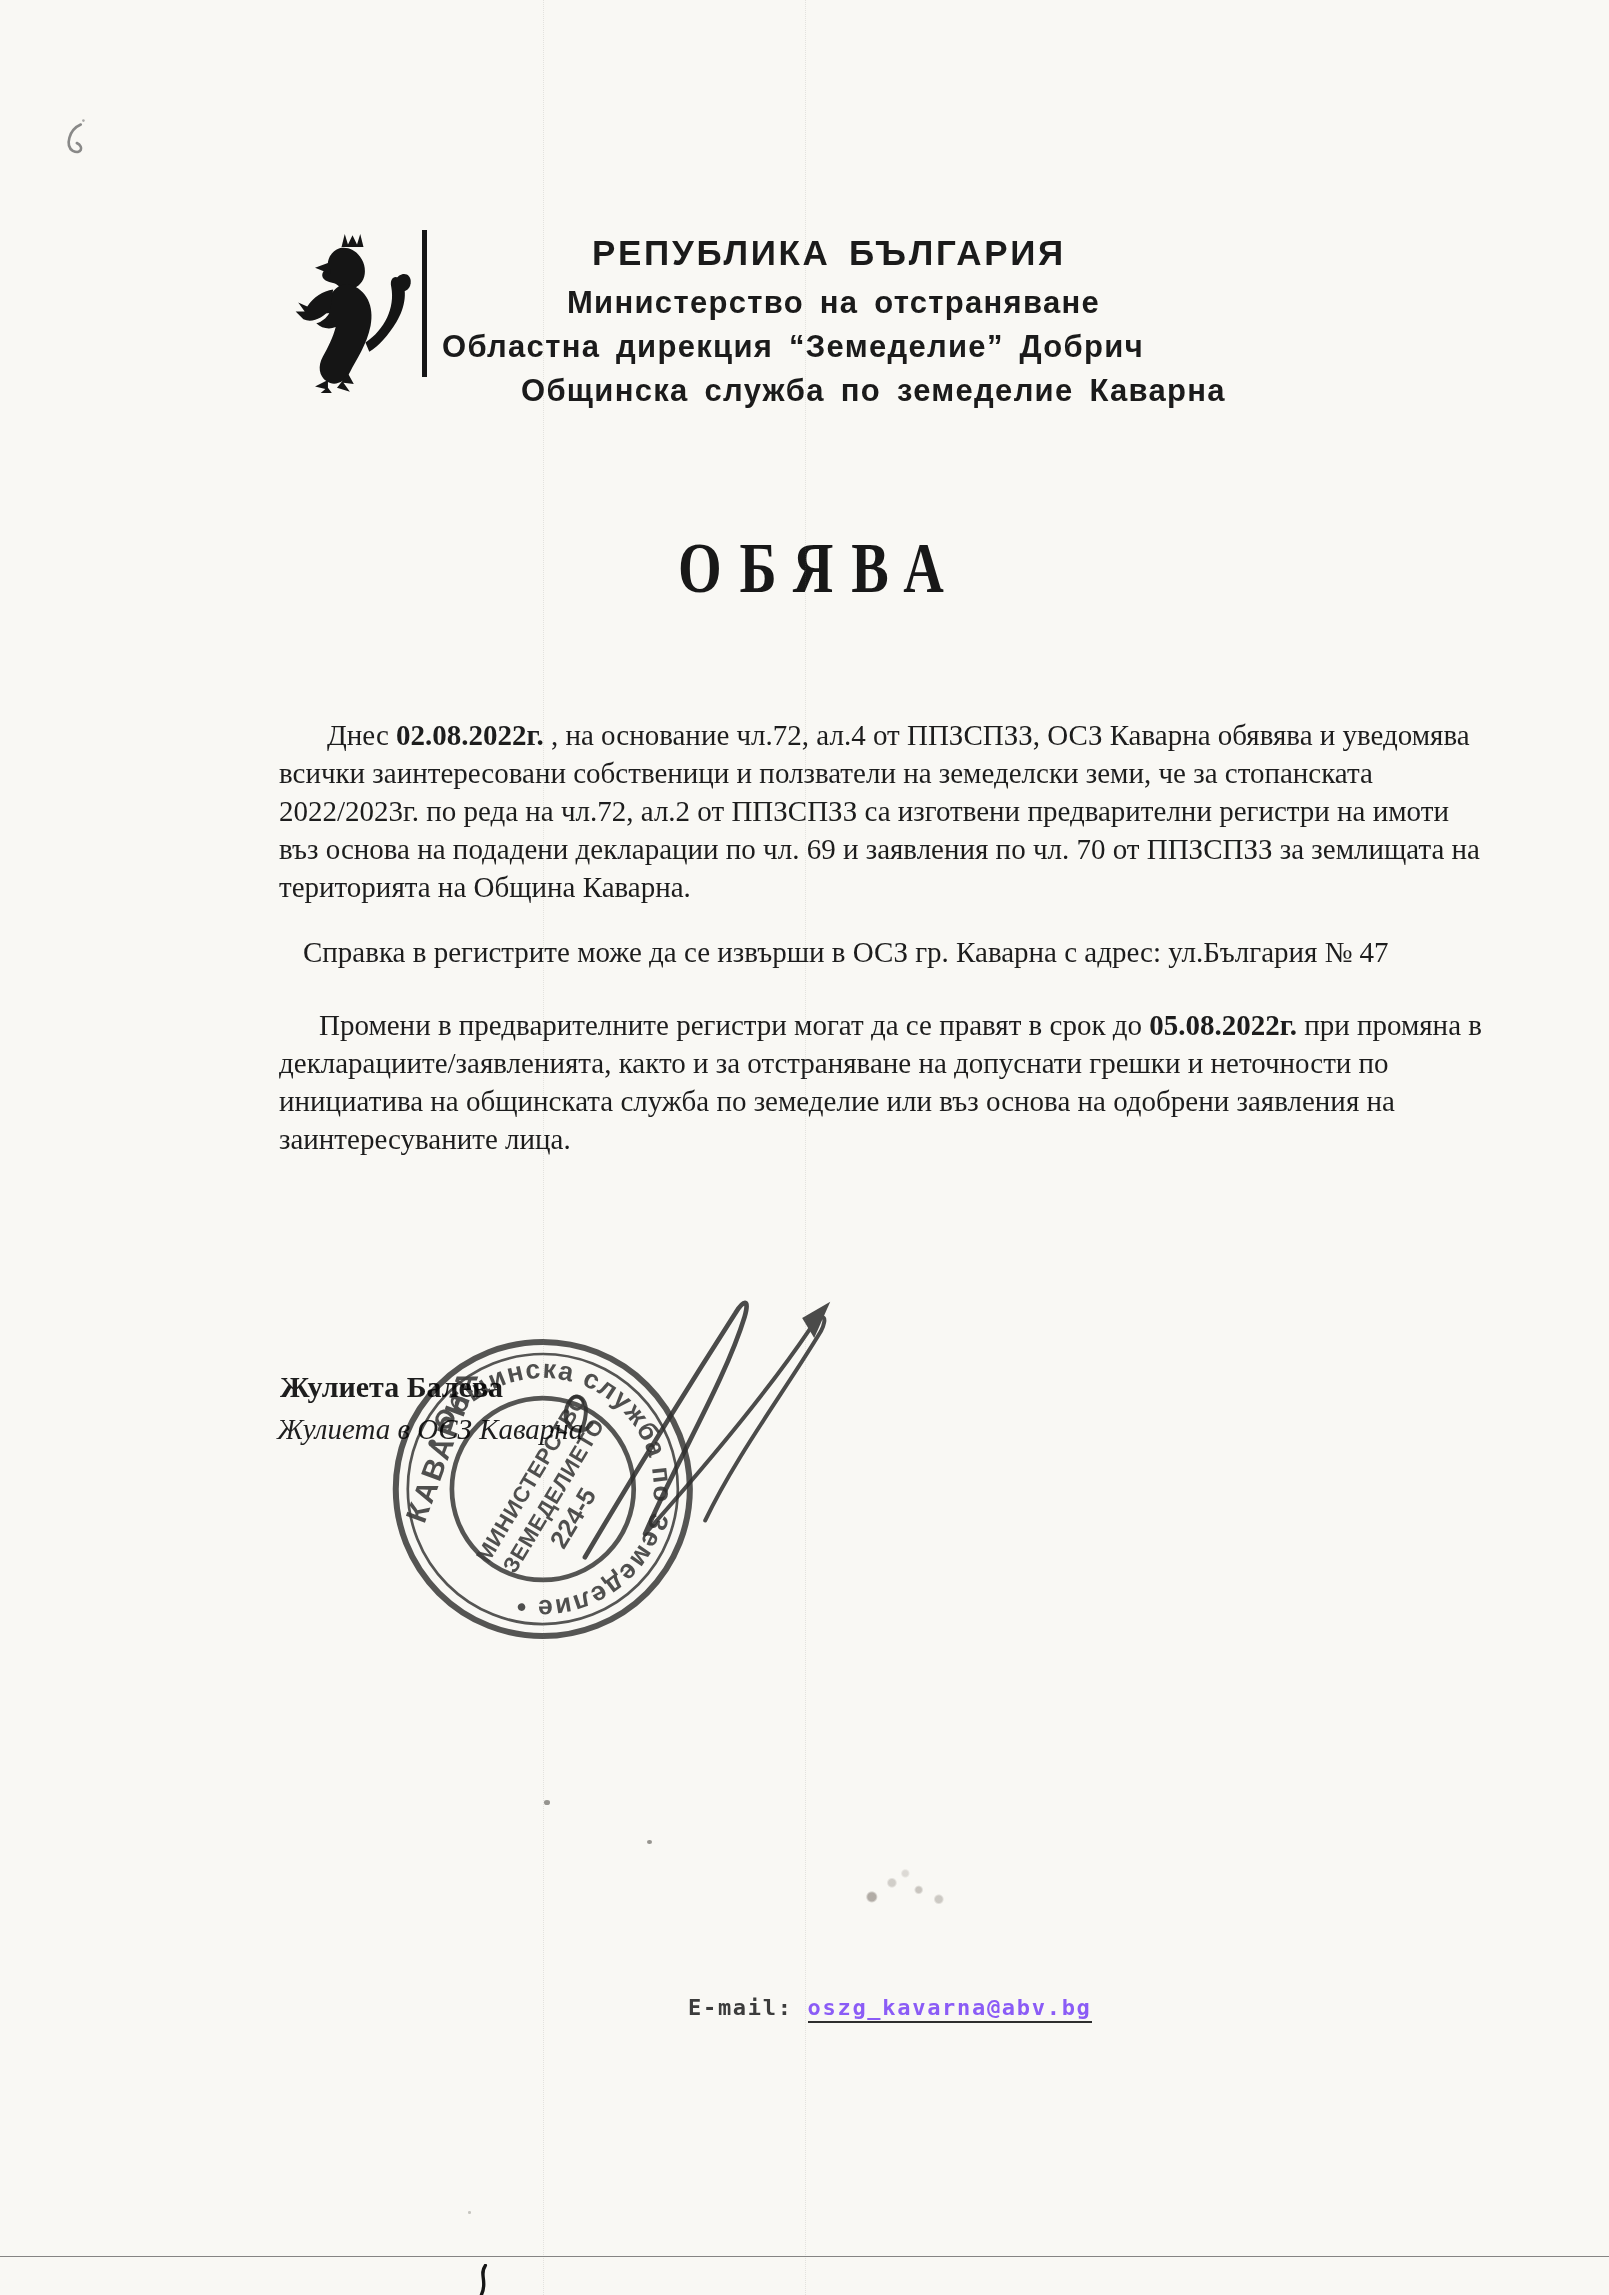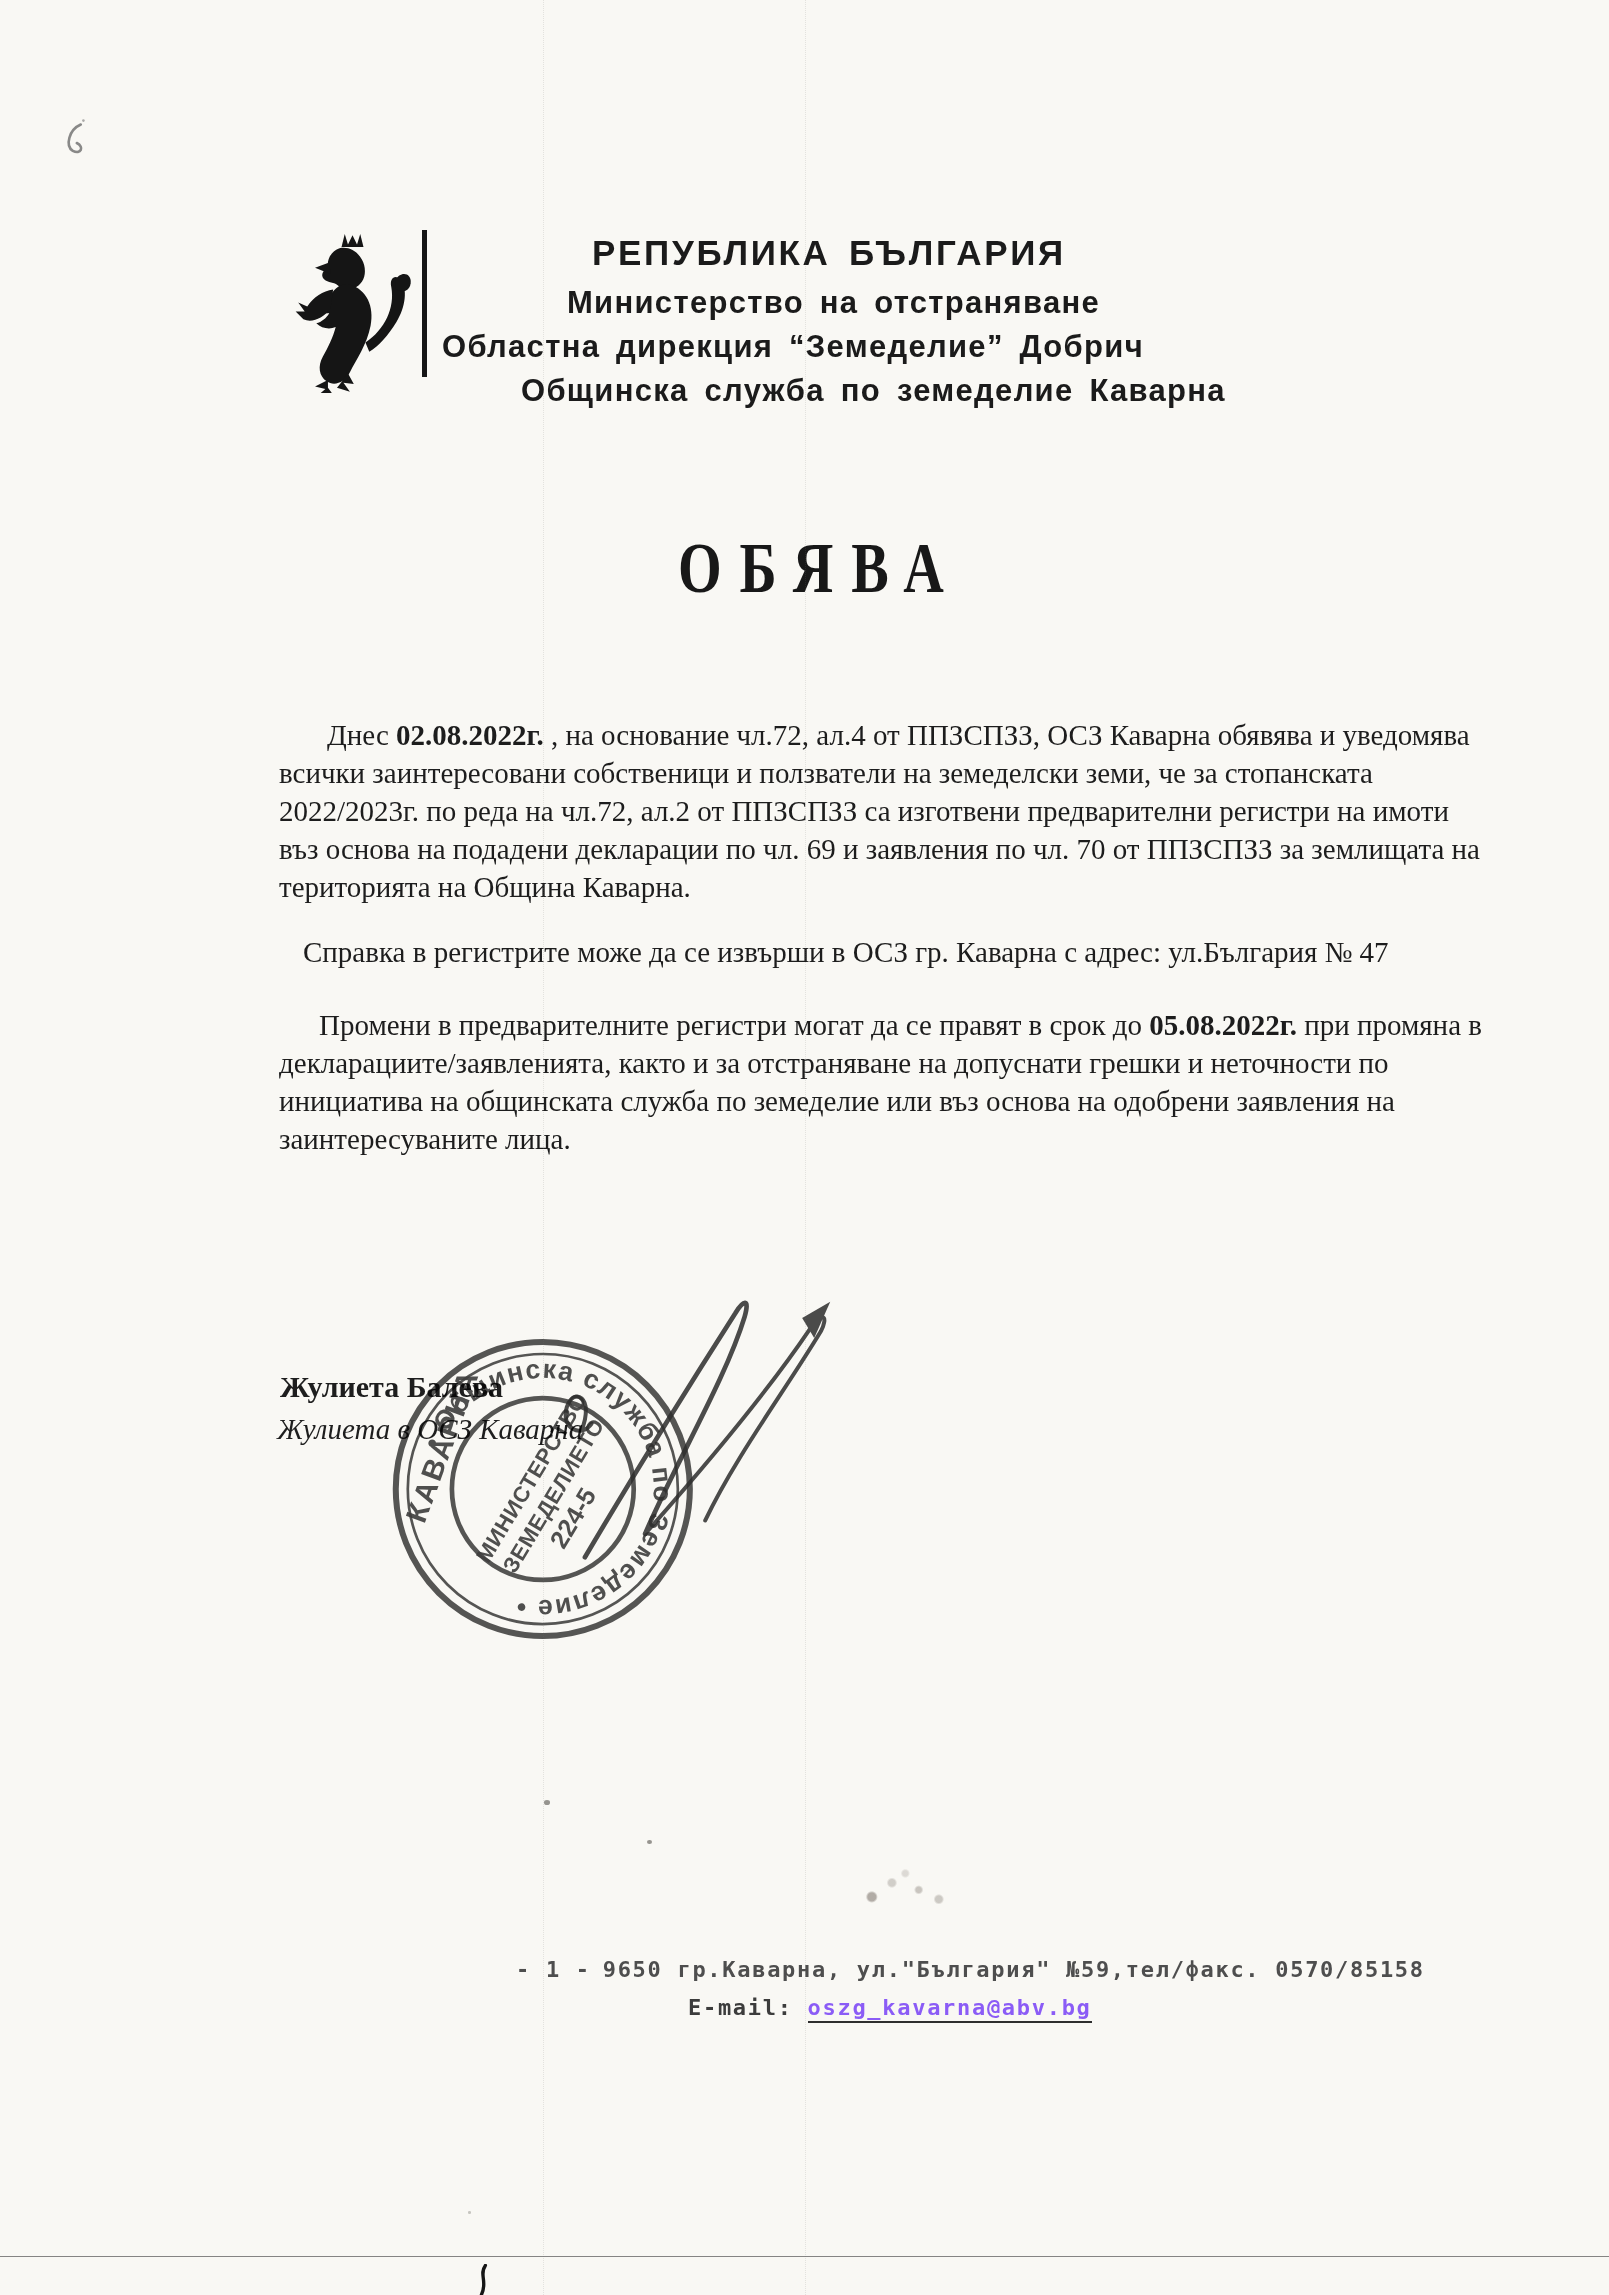--- a/index.html
+++ b/index.html
@@ -127,21 +127,20 @@
       </g>
     </g>
     <g stroke="#2e2e2e" fill="none" stroke-linecap="round" opacity="0.85">
       <path d="M 335 440 C 400 330 480 200 560 75 C 572 55 582 52 574 80 C 545 175 470 300 425 405" stroke-width="7"></path>
       <path d="M 425 405 C 505 315 610 190 672 98 C 690 72 700 78 688 102 C 635 190 560 290 515 385" stroke-width="6"></path>
       <path d="M 660 82 L 702 58 L 678 112 Z" fill="#2e2e2e" stroke="none"></path>
       <path d="M 330 250 C 350 200 318 185 308 215 C 298 248 330 262 345 240" stroke-width="6"></path>
     </g>
   </svg>
 
-  <div class="footer-line f1"><span class="marker">- 1 -</span><span>9650 гр.Каварна, ул."България" №59,тел/факс. 0570/85158</span></div>
   <div class="footer-line f2"><span>E-mail:</span> <span class="email">oszg_kavarna@abv.bg</span></div>
 
   <div class="fold fold-a"></div>
   <div class="fold fold-b"></div>
   <div class="scanline"></div>
   <div class="speck sp1"></div>
   <div class="speck sp2"></div>
   <div class="speck sp3"></div>
   <div class="smudge"></div>
   <svg class="squiggle-b" width="17.4" height="35" viewBox="0 0 26 52">

